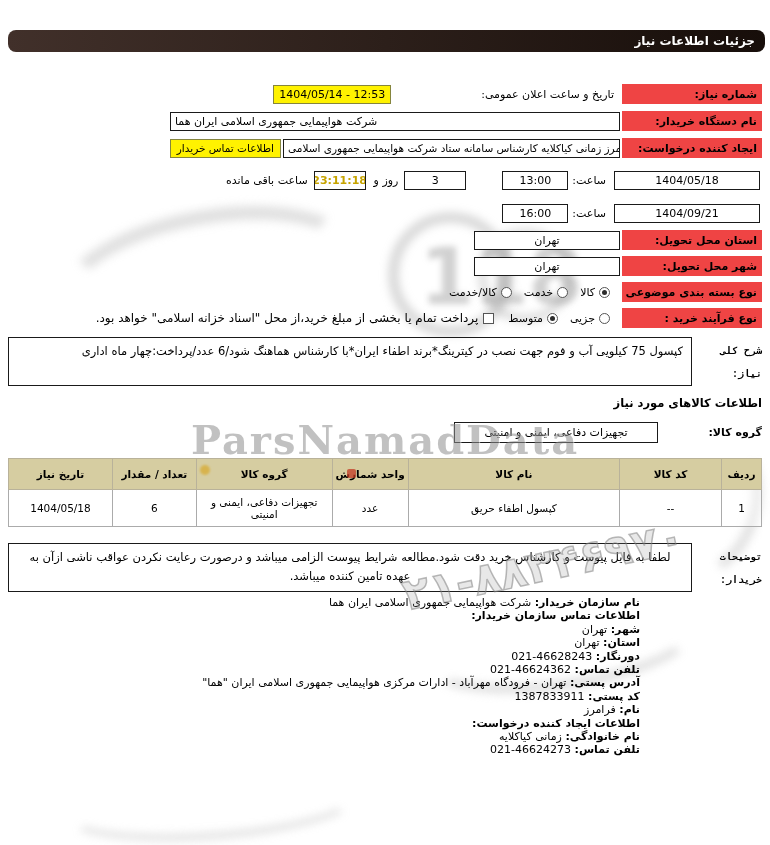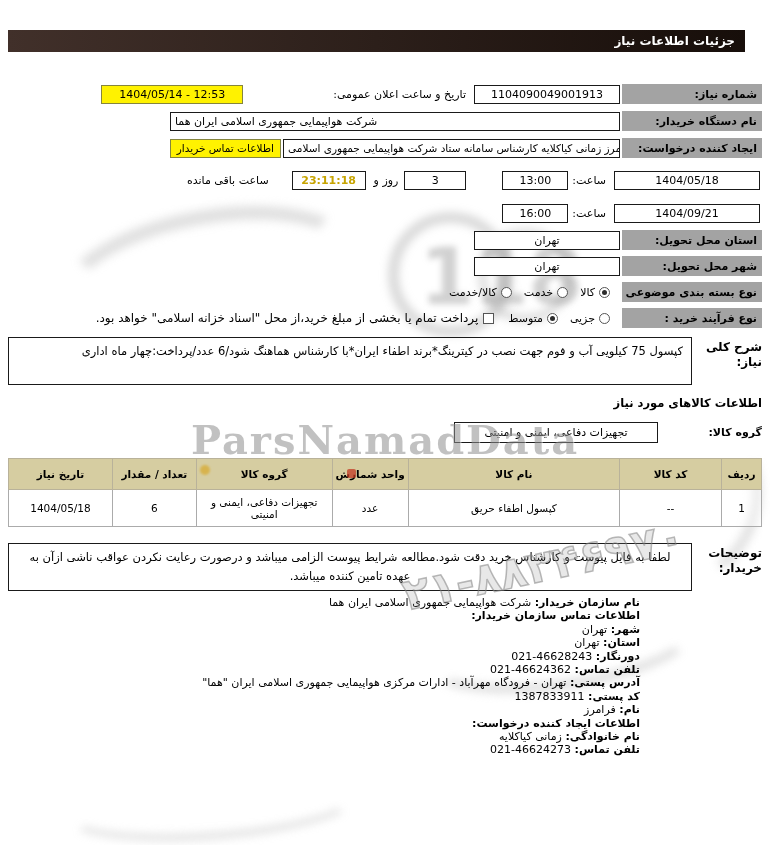--- a/index.html
+++ b/index.html
@@ -32,56 +32,56 @@
                transform:rotate(-8deg); filter:blur(4px); z-index:0; }
   .wm-swirl3 { left:60px; top:770px; width:300px; height:70px; border:8px solid transparent;
                border-bottom:8px solid rgba(170,170,170,.3); border-radius:50%;
                transform:rotate(-4deg); filter:blur(4px); z-index:0; }
   .wm-dot-red { left:347px; top:469px; width:9px; height:9px; background:#c23a24; opacity:.75;
                 border-radius:2px; filter:blur(.5px); z-index:4; }
   .wm-dot-gold { left:200px; top:465px; width:10px; height:10px; background:#d8a92c; opacity:.7;
                  border-radius:50%; filter:blur(1px); z-index:4; }
 
   
-  .title-bar { position:absolute; top:30px; right:25px; left:8px; height:22px; z-index:2;
+  .title-bar { position:absolute; top:30px; right:5px; left:8px; height:22px; z-index:2;
                background:linear-gradient(to left, #170e0a, #41302a); color:#fff;
-               font-size:12px; font-weight:bold; line-height:22px; padding:0 10px; }
+               font-size:12px; font-weight:bold; line-height:22px; padding:0 10px;border-radius:8px; }
 
   
   .row { position:absolute; right:8px; left:8px; display:flex; align-items:center; height:20px; z-index:2; }
   .row.tall { height:32px; }
-  .klbl { background:#a3a3a3; font-weight:bold; font-size:11px; padding:0 5px; width:140px; flex:none;
+  .klbl { background:#ef4444; font-weight:bold; font-size:11px; padding:0 5px; width:140px; flex:none;
           height:20px; display:flex; align-items:center; white-space:nowrap; overflow:hidden; }
   .klbl.tall { height:32px; display:block; line-height:15px; padding:1px 5px; white-space:normal; }
   .plain { font-size:11px; white-space:nowrap; margin-right:8px;text-align:center; }
   .inp { background:#fff; border:1px solid #1a1a1a; height:19px; font-size:11px; display:flex;
          align-items:center; padding:0 4px; margin-right:2px; overflow:hidden; white-space:nowrap; }
   .center { justify-content:center; }
   .rightal { justify-content:flex-end; }
   .ltr { direction:ltr; unicode-bidi:embed; }
-  .w146 { width:146px; flex:none; } .w142 { width:142px; flex:none; }
-  .w66 { width:66px; flex:none; } .w62 { width:62px; flex:none; } .w74 { width:74px; flex:none;margin-left:17px; }
+  .w146 { width:146px; flex:none; } .w142 { width:118px; flex:none; }
+  .w66 { width:66px; flex:none; } .w62 { width:62px; flex:none; } .w74 { width:52px; flex:none; }
   .w337 { width:337px; flex:none; }
   .hl { background:#fff200; border:1px solid #85853e; }
   .gap90 { margin-right:90px; } .gap36 { margin-right:36px; } .gap6 { margin-right:6px; } .gap4 { margin-right:4px; }
   .countdown { color:#c7a400; font-weight:bold; }
   .link-hl { background:#fff200; border:1px solid #85853e; height:19px; font-size:10.5px;
              display:flex; align-items:center; justify-content:center; padding:0 6px;
              margin-right:2px; cursor:pointer; flex:none; }
   .radio { width:11px; height:11px; border:1px solid #555; border-radius:50%; background:#fff;
            display:inline-block; position:relative; flex:none; margin-right:12px; margin-left:4px; cursor:pointer; }
   .radio.sel::after { content:""; position:absolute; inset:2px; background:#2c2c2c; border-radius:50%; }
   .rlbl { font-size:11px; white-space:nowrap; }
   .checkbox { width:11px; height:11px; border:1px solid #555; background:#fff; display:inline-block;
               flex:none; margin-right:14px; margin-left:5px; cursor:pointer; }
   .cblbl { font-size:12px; white-space:nowrap; }
 
   
   .sec { position:absolute; right:8px; left:8px; display:flex; z-index:2; }
-  .sec-lbl { font-weight:bold; font-size:12px; width:70px; flex:none; padding-top:3px; line-height:15px; }
+  .sec-lbl { font-weight:bold; font-size:10px; width:70px; flex:none; padding-top:3px; line-height:23px;font-family:Liberation Mono, monospace; }
   .sec-box { flex:1; border:1px solid #1a1a1a; background:rgba(255,255,255,.55);
              padding:4px 8px; font-size:11.5px; line-height:19px; margin-left:0; }
   .sec-box.centered { text-align:center; }
   .goods-title { position:absolute; top:396px; right:8px; font-weight:bold; font-size:11.5px; z-index:2;margin-left:12px; }
   .group-row { position:absolute; top:422px; right:8px; left:8px; display:flex; align-items:center; z-index:2; }
   .group-lbl { font-weight:bold; font-size:11px; width:62px; flex:none; }
   .group-box { margin-right:42px; width:204px; height:21px; border:1px solid #1a1a1a;
                display:flex; align-items:center; justify-content:center; font-size:11px;
                background:rgba(255,255,255,.5); flex:none; }
 
@@ -111,21 +111,20 @@
   <div class="wm wm-swirl3"></div>
   <div class="wm wm-dot-gold"></div>
   <div class="wm wm-dot-red"></div>
 
   <div class="title-bar">
     <span>جزئیات اطلاعات نیاز</span>
   </div>
 
   <div class="row" style="top:84px">
     <div class="klbl">شماره نیاز:</div>
-    <div class="inp w146 center ltr">1104090049001913</div>
     <div class="plain">تاریخ و ساعت اعلان عمومی:</div>
     <div class="inp hl w142 center ltr gap90">1404/05/14 - 12:53</div>
   </div>
 
   <div class="row" style="top:111px">
     <div class="klbl">نام دستگاه خریدار:</div>
     <div class="inp rightal" style="flex:1; max-width:450px;">شرکت هواپیمایی جمهوری اسلامی ایران هما</div>
   </div>
 
   <div class="row" style="top:138px">

